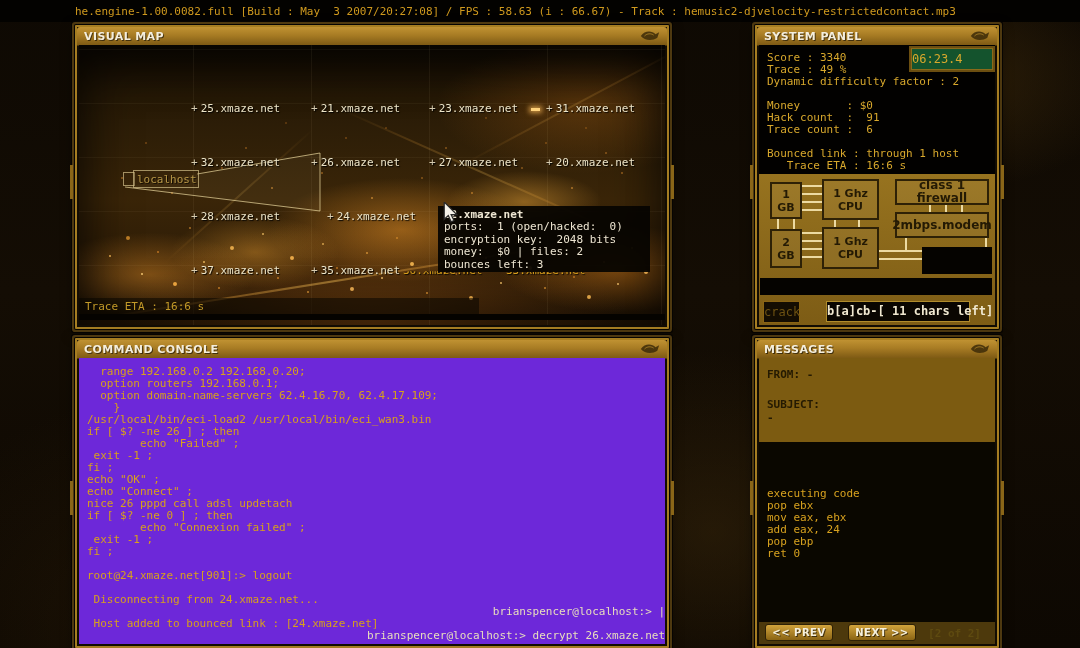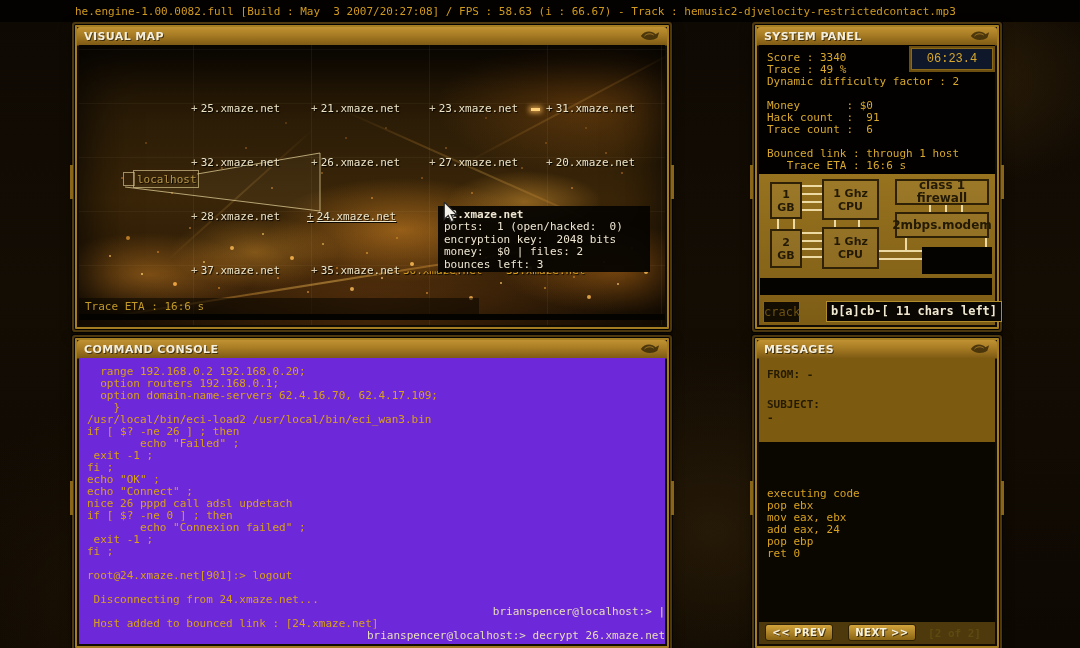--- a/index.html
+++ b/index.html
@@ -58,33 +58,33 @@
   .tooltip div{font-size:11px;line-height:12.4px;color:#eee6d2;white-space:pre;}
   .tooltip .thost{font-weight:bold;}
   .cursor{position:absolute;left:363px;top:157px;z-index:6;}
   .trace-strip{position:absolute;left:0;top:253px;width:400px;height:16px;background:rgba(8,5,0,.55);}
   .trace-strip span{position:absolute;left:6px;top:2px;font-size:11px;color:#c39a28;white-space:pre;}
   .map-blackbar{position:absolute;left:0;right:0;top:269px;height:6px;background:#050300;}
   
   #sys-panel{left:755px;top:25px;width:240px;height:300px;}
   .sp-info{position:absolute;left:2px;right:2px;top:18px;height:129px;background:#020100;padding:6px 0 0 8px;box-sizing:border-box;}
   .sline{height:12px;font-size:11px;color:#d8a82c;white-space:pre;}
-  .timer{position:absolute;right:4px;top:21px;width:80px;height:20px;background:#0f172a;
-    border:1px solid #8a6a1a;box-shadow:0 0 0 2px #6b4e10;text-align:center;line-height:20px;
-    font-size:12px;color:#d8a82c;z-index:3;font-family:Liberation Mono, monospace;}
+  .timer{position:absolute;right:4px;top:21px;width:80px;height:20px;background:#14532d;
+    border:1px solid #8a6a1a;box-shadow:0 0 0 2px #6b4e10;text-align:left;line-height:20px;
+    font-size:12px;color:#d8a82c;z-index:3;}
   .sp-hw{position:absolute;left:2px;right:2px;top:147px;bottom:2px;background:linear-gradient(180deg,#97731f,#7d5c15);}
   .hwbox{position:absolute;border:2px solid #2e2106;background:rgba(255,240,200,.06);
     color:#241a04;font-family:"DejaVu Sans",sans-serif;font-weight:bold;font-size:11px;
     display:flex;align-items:center;justify-content:center;text-align:center;white-space:pre-line;line-height:13px;box-sizing:border-box;}
   .hline,.vline{position:absolute;background:#ecdaa2;}
   .hline{height:2px}.vline{width:2px}
   .hw-black{position:absolute;background:#050300;}
   .crack-btn{position:absolute;left:4px;top:127px;width:37px;height:22px;background:#140d02;
     border:1px solid #8a6414;color:#6e5212;font-size:12px;text-align:center;line-height:20px;box-sizing:border-box;}
-  .crack-input{position:absolute;left:67px;top:127px;width:176px;height:21px;background:#0a0601;
+  .crack-input{position:absolute;left:67px;top:127px;width:144px;height:21px;background:#0a0601;
     border:1px solid #b08c2c;color:#f0e8d0;font-size:12px;font-weight:bold;text-align:center;line-height:19px;box-sizing:border-box;white-space:pre;}
   
   #con-panel{left:75px;top:338px;width:590px;height:306px;}
   .cc-body{position:absolute;left:2px;right:2px;top:18px;bottom:2px;background:#6d28d9;padding:7px 0 0 8px;box-sizing:border-box;overflow:hidden;}
   .cline{height:12px;font-size:11px;color:#d8a01c;white-space:pre;}
   .cline.cream{color:#e9dfbd;text-align:right;}
   
   #msg-panel{left:755px;top:338px;width:240px;height:306px;}
   .msg-info{position:absolute;left:2px;right:2px;top:18px;height:84px;background:#7c5b11;padding:10px 8px;box-sizing:border-box;}
   .msg-info div{font-size:11px;font-weight:bold;color:#241a02;white-space:pre;}
@@ -138,21 +138,21 @@
       <div class="node" style="left:350px;top:57px;"><span class="cross">+</span><span>23.xmaze.net</span></div>
       <div class="blip" style="left:452px;top:63px;"></div>
       <div class="node" style="left:467px;top:57px;"><span class="cross">+</span><span>31.xmaze.net</span></div>
 
       <div class="node" style="left:112px;top:111px;"><span class="cross">+</span><span>32.xmaze.net</span></div>
       <div class="node" style="left:232px;top:111px;"><span class="cross">+</span><span>26.xmaze.net</span></div>
       <div class="node" style="left:350px;top:111px;"><span class="cross">+</span><span>27.xmaze.net</span></div>
       <div class="node" style="left:467px;top:111px;"><span class="cross">+</span><span>20.xmaze.net</span></div>
 
       <div class="node" style="left:112px;top:165px;"><span class="cross">+</span><span>28.xmaze.net</span></div>
-      <div class="node" style="left:228px;top:165px;text-decoration:underline;"><span class="cross">+</span><span>24.xmaze.net</span></div>
+      <div class="node" style="left:248px;top:165px;"><span class="cross">+</span><span>24.xmaze.net</span></div>
 
       <div class="node" style="left:112px;top:219px;"><span class="cross">+</span><span>37.xmaze.net</span></div>
       <div class="node" style="left:232px;top:219px;"><span class="cross">+</span><span>35.xmaze.net</span></div>
       <div class="node partial" style="left:324px;top:219px;"><span>36.xmaze.net</span></div>
       <div class="node partial" style="left:427px;top:219px;"><span>33.xmaze.net</span></div>
 
       <div class="tooltip">
         <div class="thost">22.xmaze.net</div>
         <div>ports:  1 (open/hacked:  0)</div>
         <div>encryption key:  2048 bits</div>

